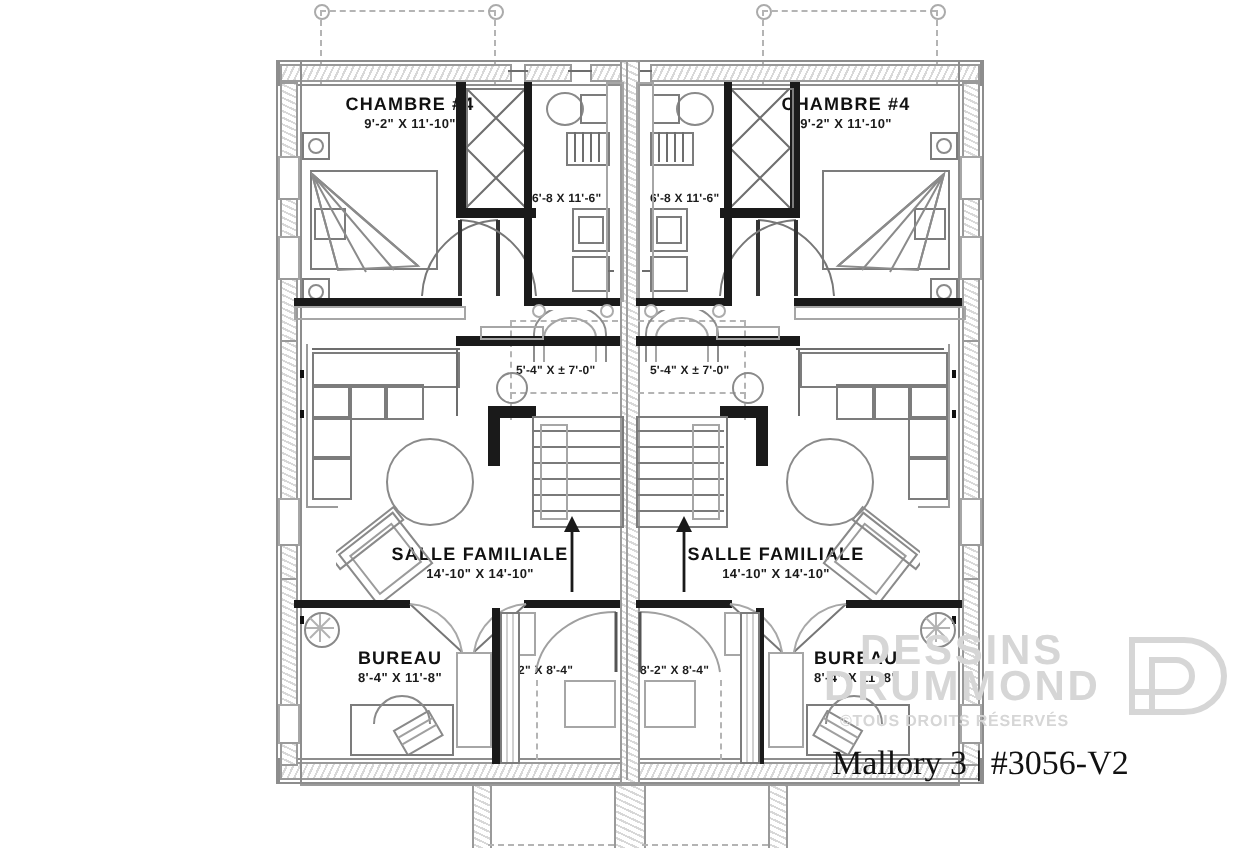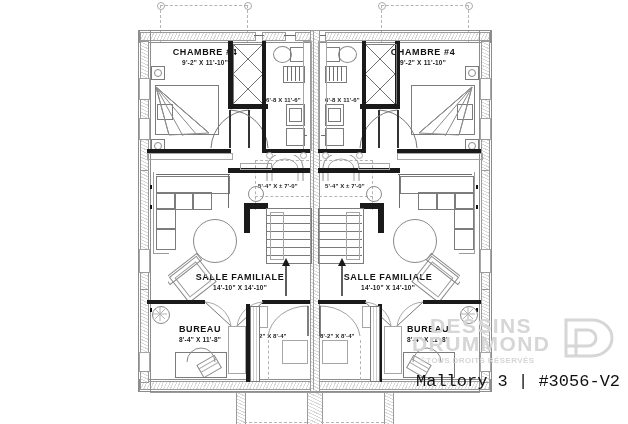--- a/index.html
+++ b/index.html
@@ -38,21 +38,21 @@
   .wmline{position:absolute;font-weight:bold;color:#d6d6d6;white-space:nowrap;
           letter-spacing:1.4px;}
   #wm1{font-size:21px;left:20px;top:2px;}
   #wm2{font-size:21px;left:2px;top:20px;}
   #wm3{font-size:8px;left:10px;top:44px;letter-spacing:.4px;}
   #wmlogo{position:absolute;right:6px;top:4px;width:52px;height:44px;}
 
   
   #titlebar{position:absolute;left:408px;top:372px;width:212px;height:22px;}
   #titletext{position:absolute;left:8px;top:0px;font-size:17px;color:#111;
-             white-space:nowrap;font-family:Liberation Mono, monospace;}
+             white-space:nowrap;font-family:Liberation Serif, serif;}
   .stairstep{position:absolute;background:#7a7a7a;height:1px;}
 </style>
 </head>
 <body>
 
 <div id="stage">
 
   <div class="dashv" style="left:160px;top:5px;height:38px;"></div>
   <div class="dashv" style="left:247px;top:5px;height:38px;"></div>
   <div class="dashv" style="left:381px;top:5px;height:38px;"></div>

